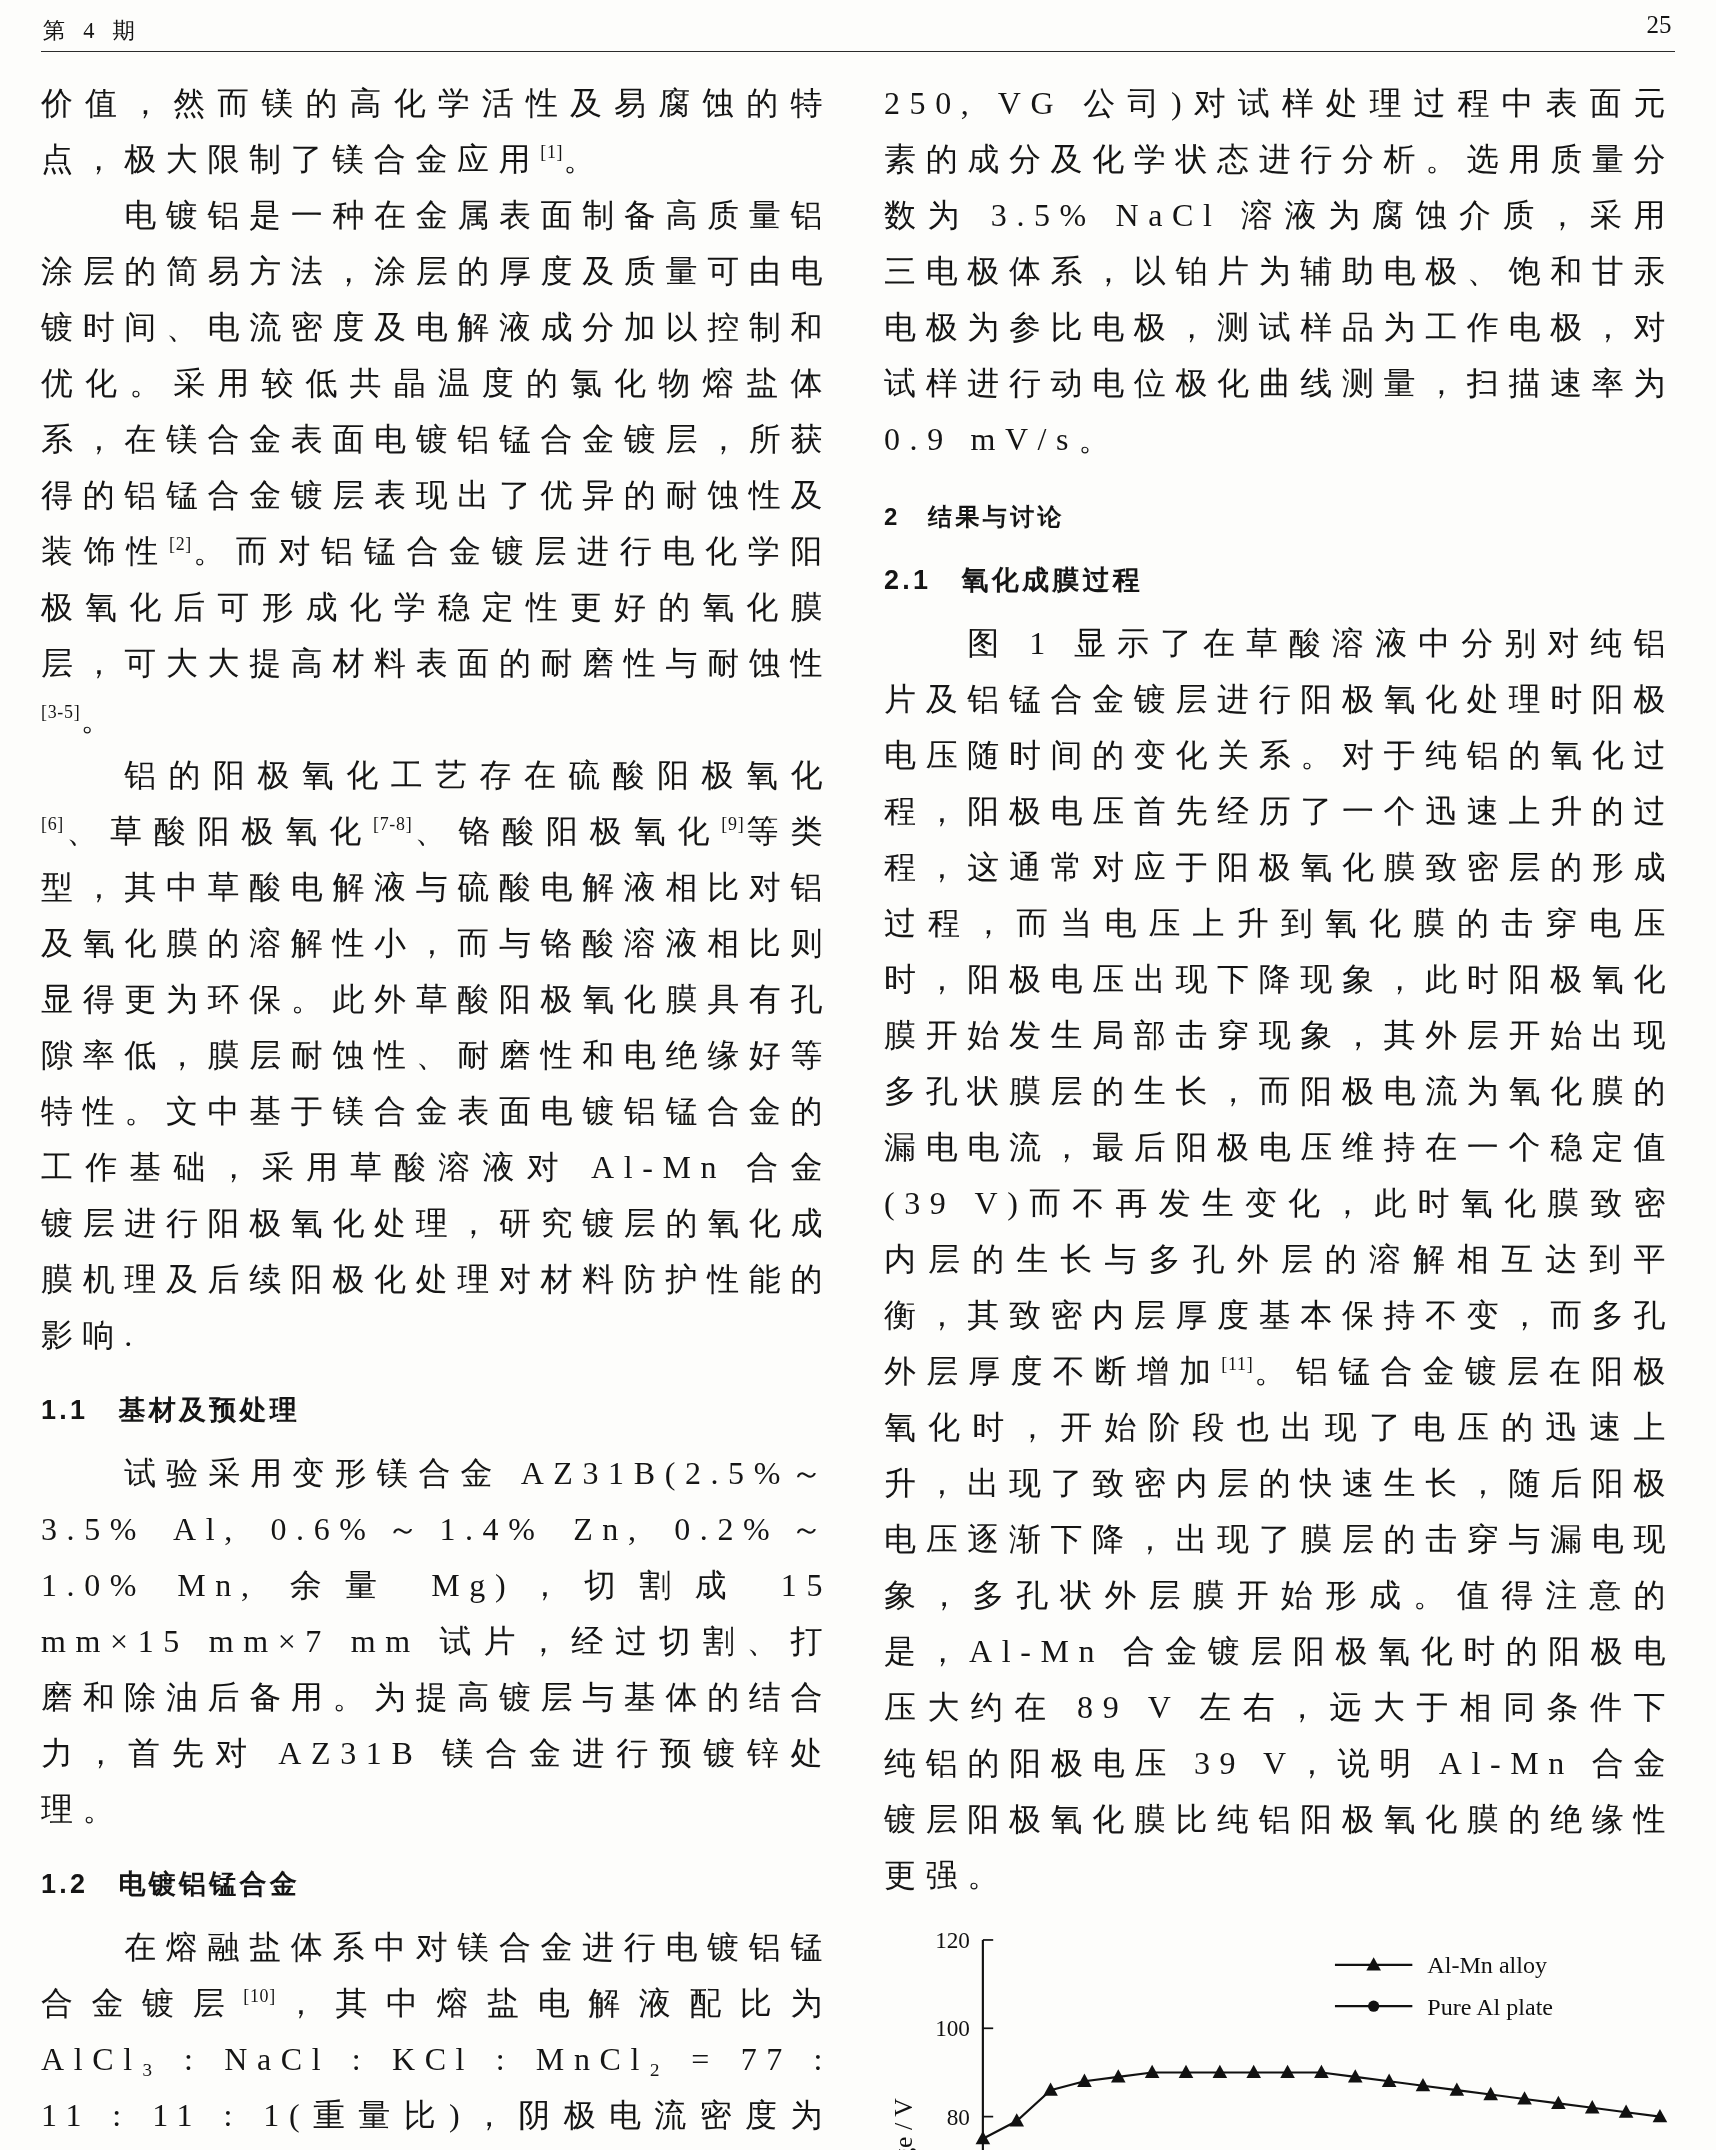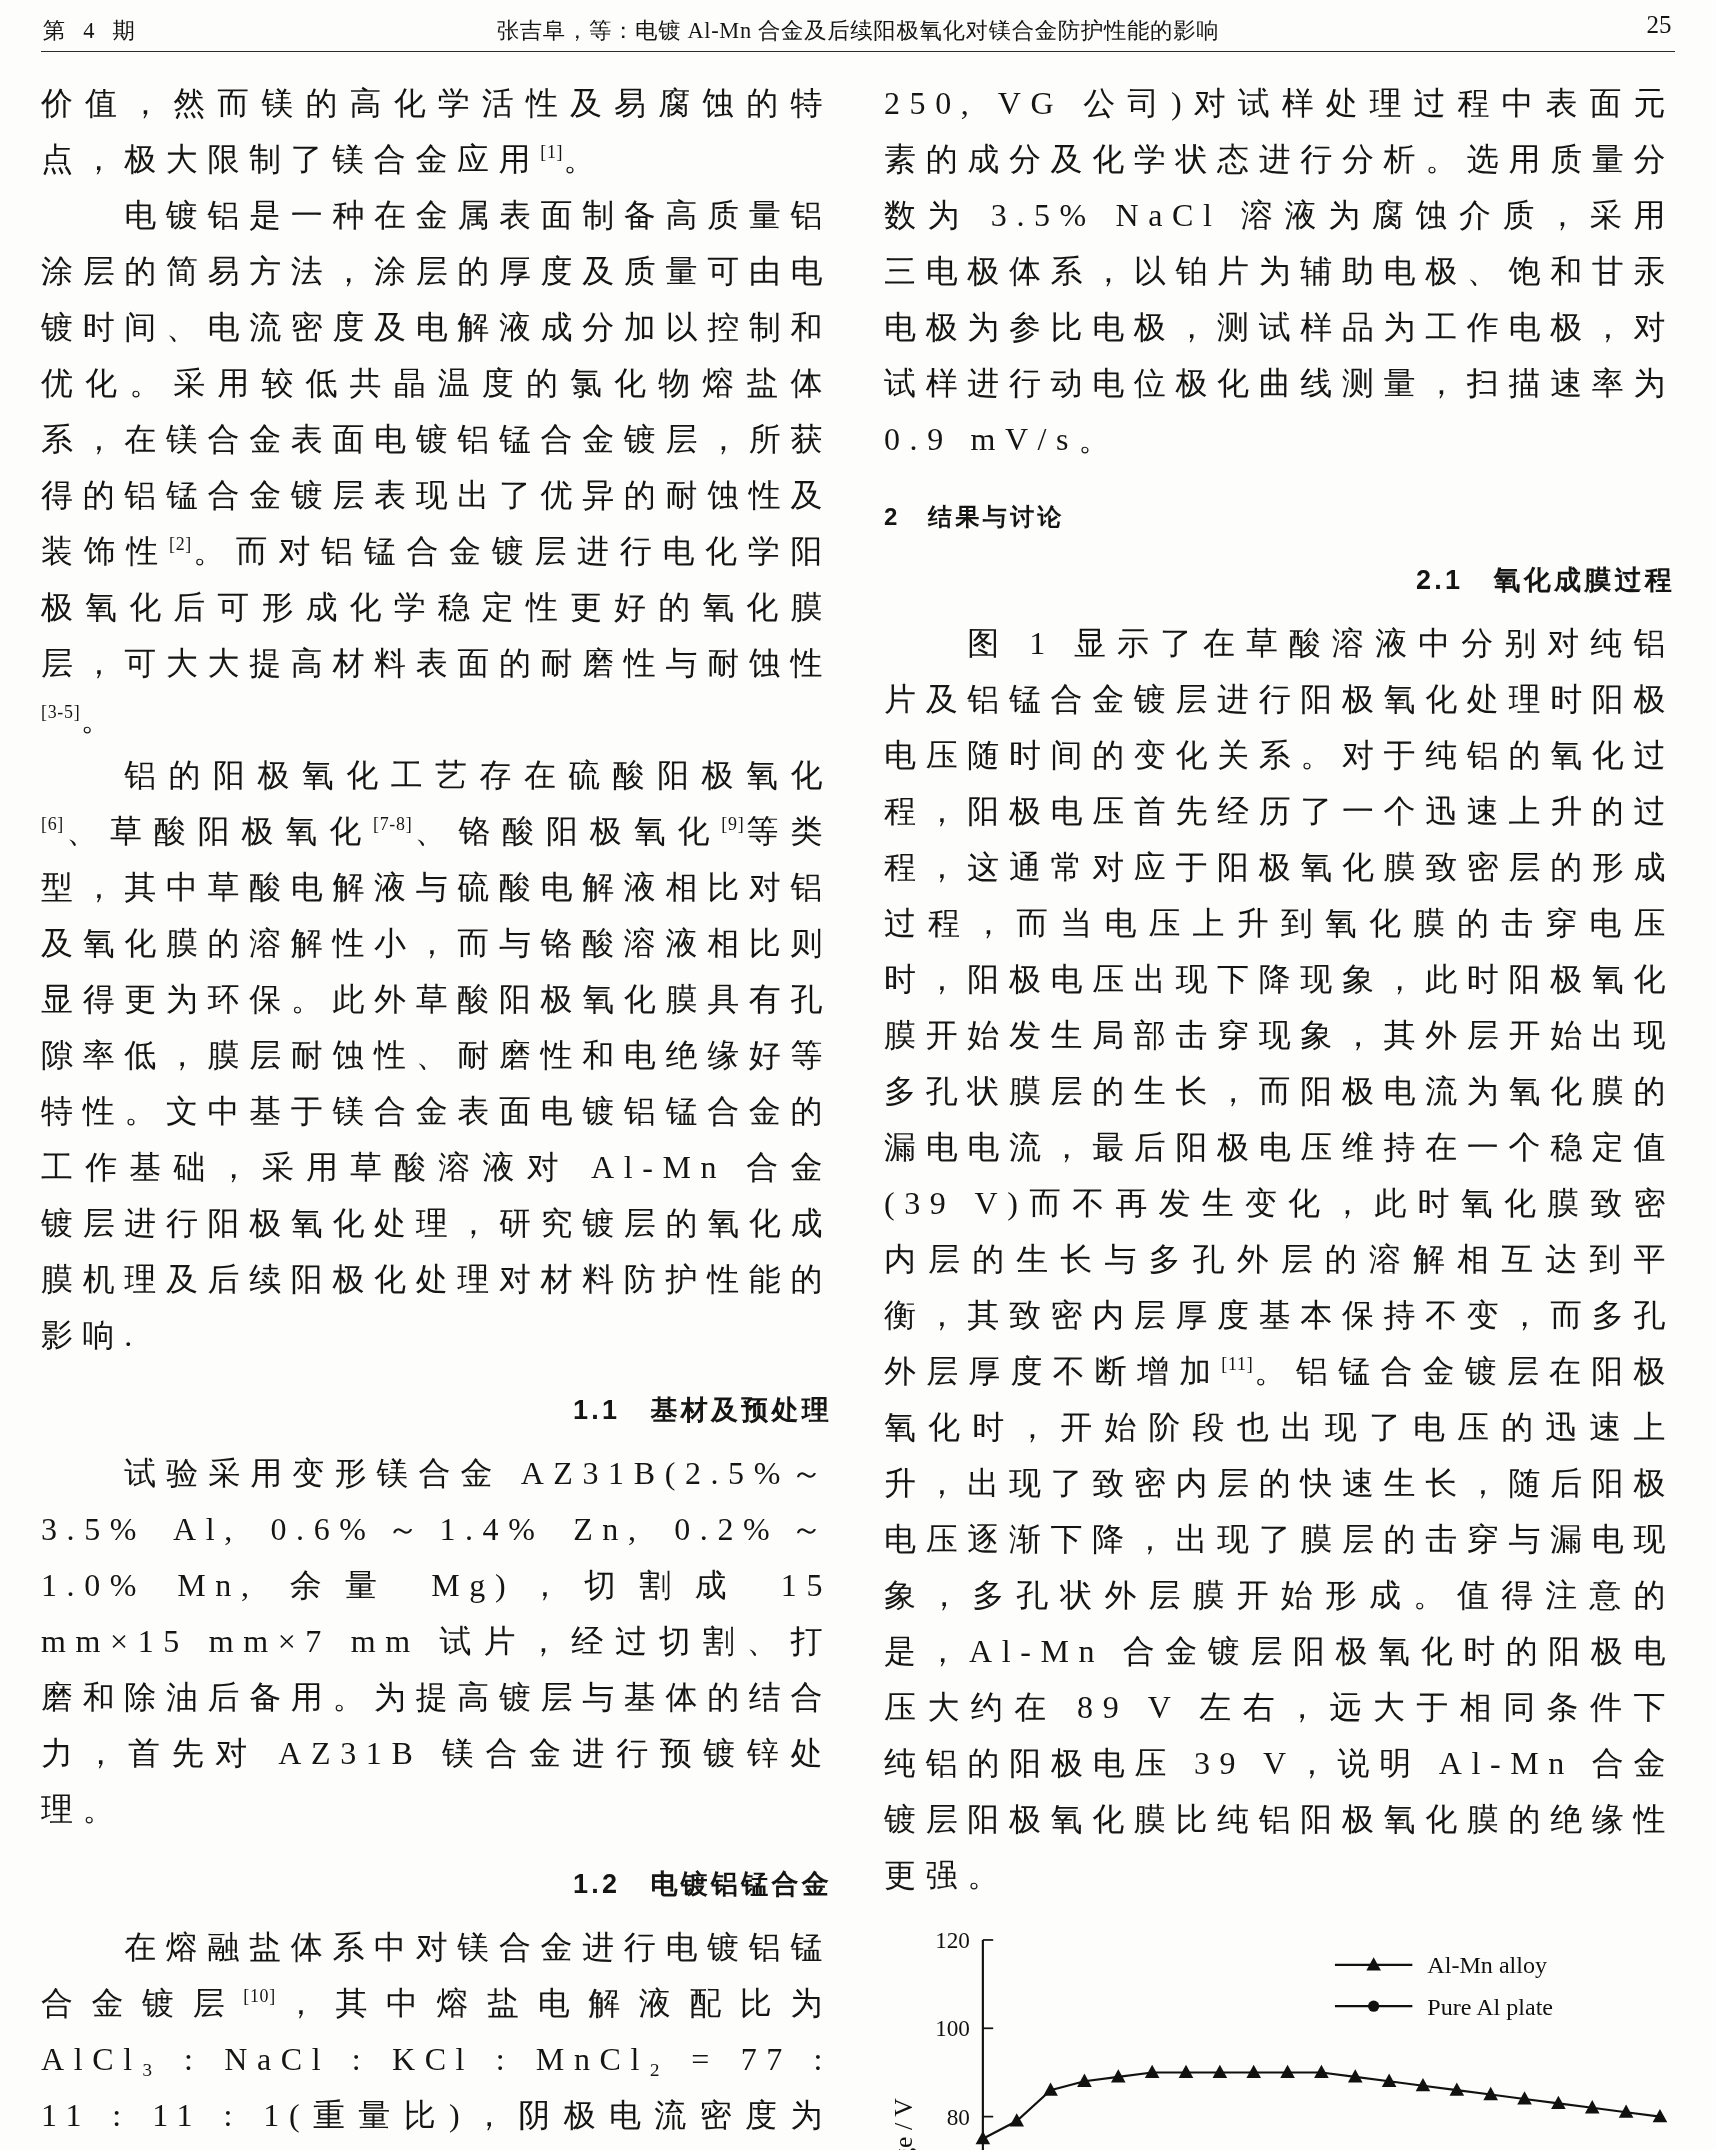--- a/index.html
+++ b/index.html
@@ -30,33 +30,32 @@
   
   .para { font-size: 32px; line-height: 56px; letter-spacing: 0.30em;
           text-align: justify; margin: 0; }
   .para.indent { text-indent: 2.6em; }
   sup { font-size: 0.56em; vertical-align: super; letter-spacing: 0.04em; line-height: 0; }
 
   
   .sec1 { font-family: "Liberation Sans", sans-serif; font-size: 24px; font-weight: bold;
           letter-spacing: 0.14em; margin: 34px 0 21.5px; }
   .sec2 { font-family: "Liberation Sans", sans-serif; font-size: 27px; font-weight: bold;
-          letter-spacing: 0.12em; margin: 29px 0 17px; text-align: right; }
+          letter-spacing: 0.12em; margin: 29px 0 17px; }
 
   
   figure { margin: 24px 0 0 0; }
   .chart-svg { width: 791px; height: 602px; display: block; }
   svg text { font-family: "Liberation Serif", serif; fill: #111; }
 </style>
 </head>
 <body>
 
 <div class="header">
   <span class="issue">第 4 期</span>
-  <span class="title">张吉阜，等：电镀 Al-Mn 合金及后续阳极氧化对镁合金防护性能的影响</span>
   <span class="pageno">25</span>
 </div>
 
 <div class="col" id="col-left">
   <p class="para">价值，然而镁的高化学活性及易腐蚀的特点，极大限制了镁合金应用<sup>[1]</sup>。</p>
   <p class="para indent">电镀铝是一种在金属表面制备高质量铝涂层的简易方法，涂层的厚度及质量可由电镀时间、电流密度及电解液成分加以控制和优化。采用较低共晶温度的氯化物熔盐体系，在镁合金表面电镀铝锰合金镀层，所获得的铝锰合金镀层表现出了优异的耐蚀性及装饰性<sup>[2]</sup>。而对铝锰合金镀层进行电化学阳极氧化后可形成化学稳定性更好的氧化膜层，可大大提高材料表面的耐磨性与耐蚀性<sup>[3-5]</sup>。</p>
   <p class="para indent">铝的阳极氧化工艺存在硫酸阳极氧化<sup>[6]</sup>、草酸阳极氧化<sup>[7-8]</sup>、铬酸阳极氧化<sup>[9]</sup>等类型，其中草酸电解液与硫酸电解液相比对铝及氧化膜的溶解性小，而与铬酸溶液相比则显得更为环保。此外草酸阳极氧化膜具有孔隙率低，膜层耐蚀性、耐磨性和电绝缘好等特性。文中基于镁合金表面电镀铝锰合金的工作基础，采用草酸溶液对 Al-Mn 合金镀层进行阳极氧化处理，研究镀层的氧化成膜机理及后续阳极化处理对材料防护性能的影响.</p>
   <h3 class="sec2">1.1　基材及预处理</h3>
   <p class="para indent">试验采用变形镁合金 AZ31B(2.5%～3.5% Al, 0.6%～1.4% Zn, 0.2%～1.0% Mn, 余量 Mg)，切割成 15 mm×15 mm×7 mm 试片，经过切割、打磨和除油后备用。为提高镀层与基体的结合力，首先对 AZ31B 镁合金进行预镀锌处理。</p>
   <h3 class="sec2">1.2　电镀铝锰合金</h3>

